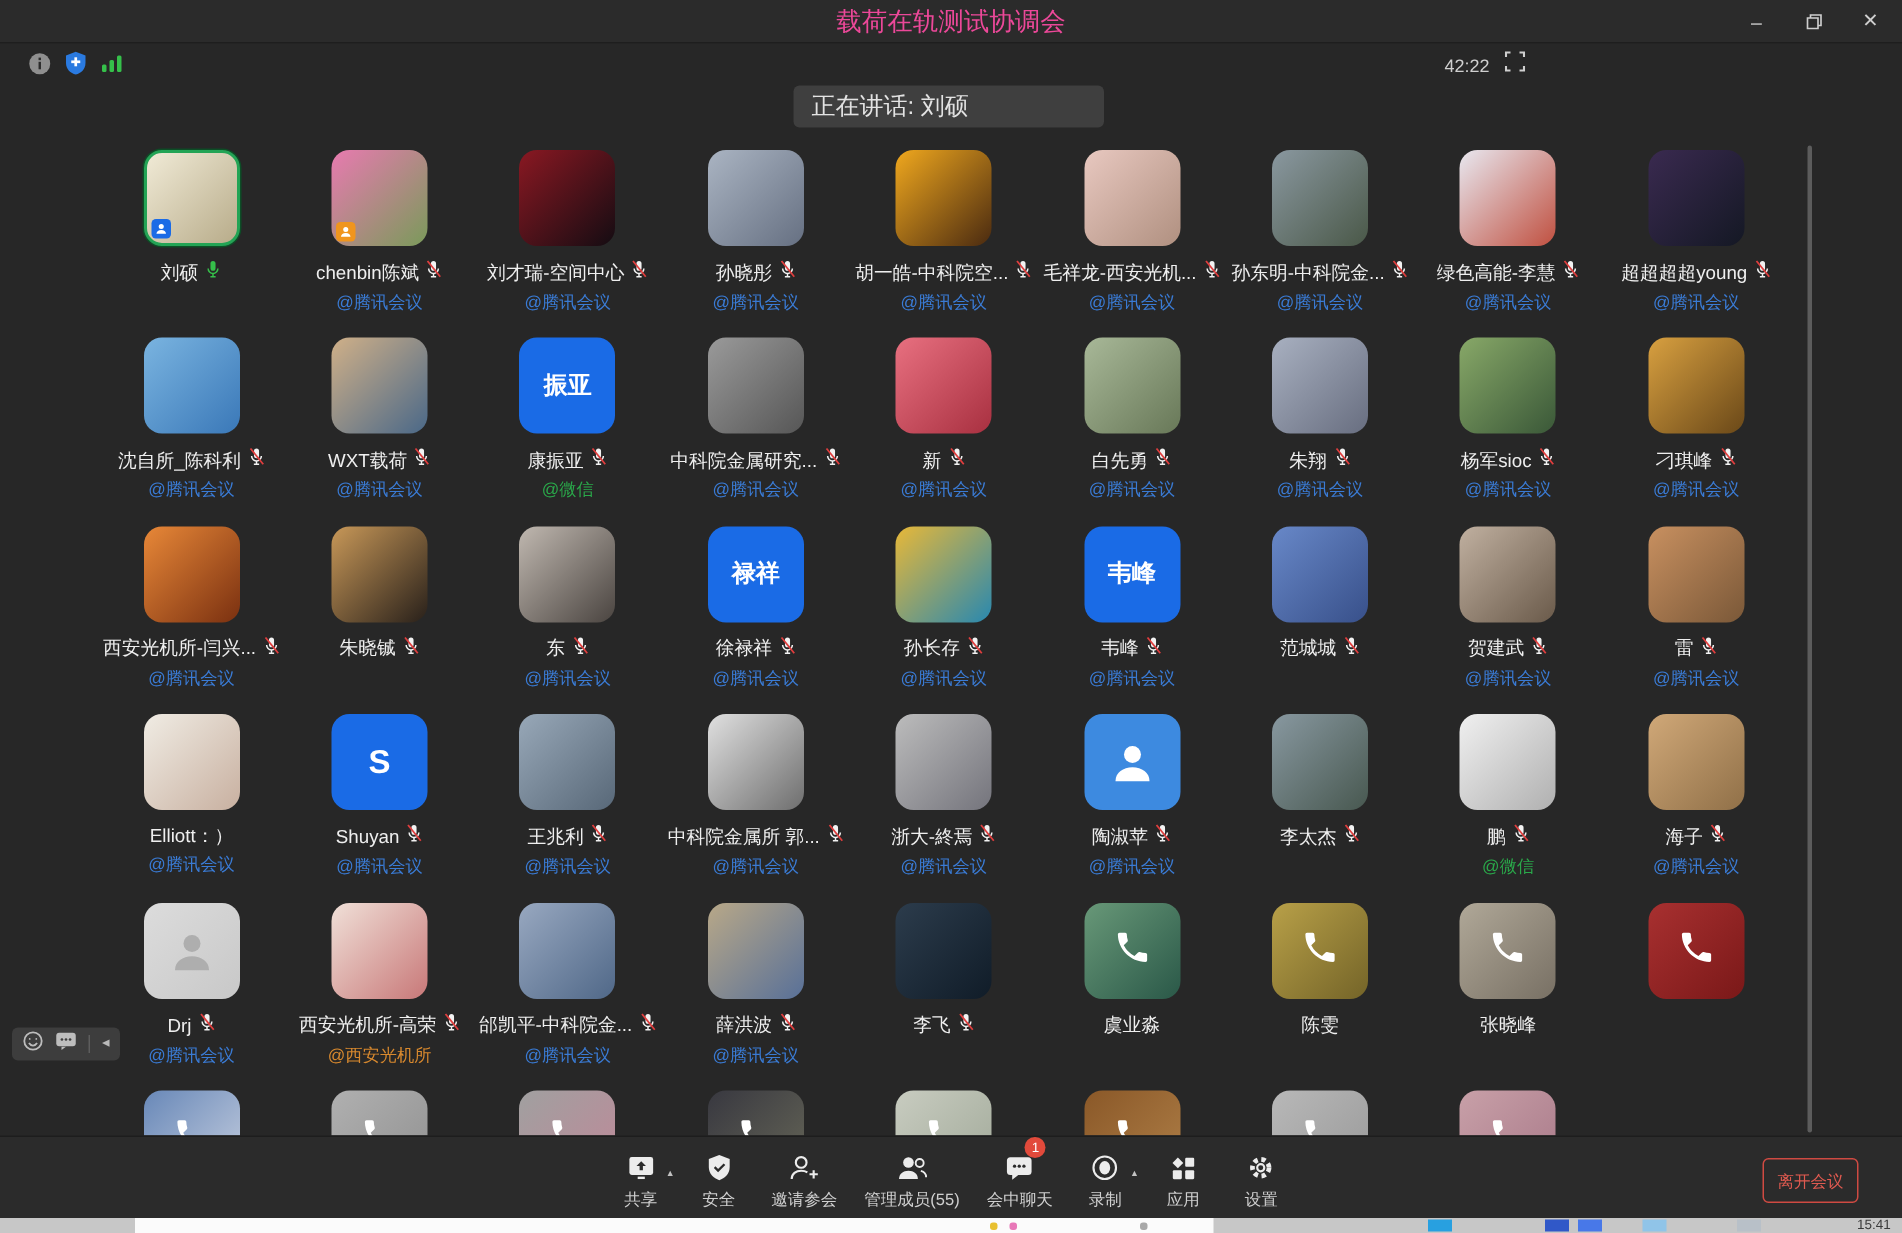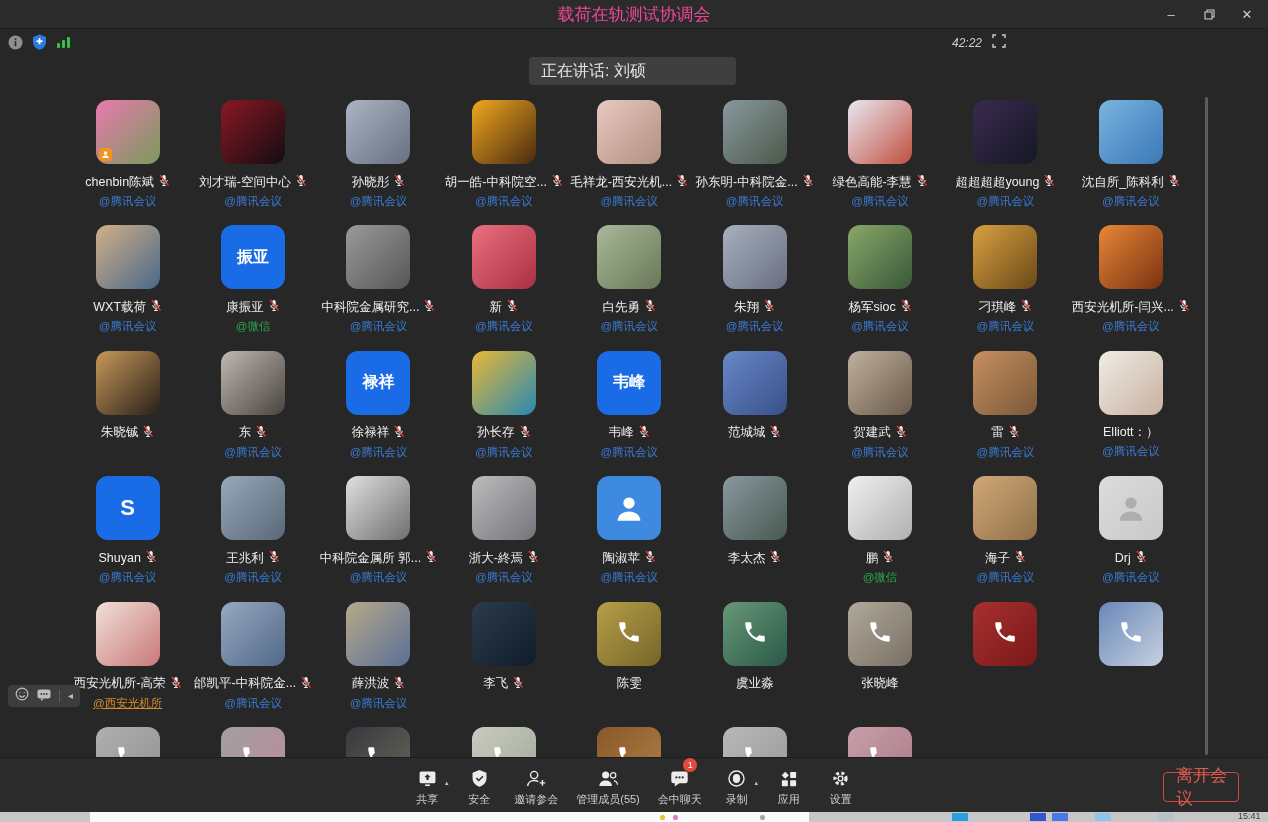--- a/index.html
+++ b/index.html
@@ -6,21 +6,21 @@
   body{width:1268px;height:822px;position:relative;overflow:hidden;background:#272727;
        font-family:"Liberation Sans","DejaVu Sans",sans-serif;-webkit-font-smoothing:antialiased;}
   
   .titlebar{position:absolute;top:0;left:0;width:1268px;height:28px;background:#2b2b2b;
             border-bottom:1px solid #1e1e1e;display:flex;align-items:center;justify-content:center;}
   .titlebar .ttl{font-size:17px;color:#ec4899;}
   .winbtns{position:absolute;right:6px;top:0;height:28px;display:flex;align-items:center;gap:8px;}
   .winbtn{width:30px;height:24px;display:flex;align-items:center;justify-content:center;color:#cfcfcf;
           font-size:13px;cursor:default;}
   
-  .statusrow{position:absolute;top:29px;left:0;width:1016px;height:28px;font-style:italic;}
+  .statusrow{position:absolute;top:29px;left:11px;width:1016px;height:28px;}
   .st-left{position:absolute;left:8px;top:5px;display:flex;align-items:center;gap:9px;}
   .st-right{position:absolute;right:10px;top:5px;display:flex;align-items:center;gap:10px;}
   .timer{font-size:12px;color:#cfcfcf;}
   
   .toast{position:absolute;left:529px;top:57px;width:207px;height:28px;background:#3f3f3f;
          border-radius:4px;display:flex;align-items:center;padding-left:12px;box-sizing:border-box;}
   .toast span{font-size:16px;color:#e3e3e3;}
   
   .gridclip{position:absolute;left:0;top:88px;width:1268px;height:669px;overflow:hidden;}
   .grid{position:absolute;left:65px;top:12px;width:1134px;display:grid;
@@ -48,22 +48,22 @@
            border-top:1px solid #1d1d1d;}
   .tb-left{position:absolute;left:16px;top:6px;display:flex;gap:22px;}
   .tb-center{position:absolute;left:0;right:0;top:6px;display:flex;justify-content:center;gap:18px;}
   .tbtn{display:flex;flex-direction:column;align-items:center;position:relative;min-width:34px;cursor:default;}
   .tbtn .ticon{height:24px;display:flex;align-items:flex-end;justify-content:center;position:relative;}
   .tbtn .tlabel{margin-top:4px;font-size:11px;color:#cfcfcf;white-space:nowrap;}
   .caret{position:absolute;right:-13px;bottom:2px;font-size:6px;color:#c2c2c2;}
   .tbadge{position:absolute;top:-6px;right:-8px;min-width:14px;height:14px;border-radius:7px;background:#e24a3b;
           color:#fff;font-size:9px;display:flex;align-items:center;justify-content:center;padding:0 3px;box-sizing:border-box;}
   .leavebtn{position:absolute;right:29px;top:14px;width:62px;height:28px;border:1px solid #cf4a42;
-            border-radius:4px;color:#e05a50;font-size:17px;display:flex;align-items:center;
-            justify-content:center;background:transparent;padding-left:12px;}
+            border-radius:4px;color:#e05a50;font-size:11px;display:flex;align-items:center;
+            justify-content:center;background:transparent;}
   
   .taskbar{position:absolute;left:0;top:812px;width:1268px;height:10px;background:#c7c7c7;overflow:hidden;}
   .tk-win{position:absolute;left:90px;top:0;width:719px;height:10px;background:#fbfbfb;}
   .tk-dot{position:absolute;top:3px;width:5px;height:5px;border-radius:2px;}
   .tk-ic{position:absolute;top:1px;width:16px;height:8px;}
   .tk-time{position:absolute;left:1238px;top:-1px;font-size:9px;color:#3a3a3a;}
 </style>
 </head>
 <body>
 
@@ -114,20 +114,38 @@
   </div>
 </div>
 
 <div class="toast">
   <span>正在讲话: 刘硕</span>
 </div>
 
 <div class="gridclip">
   <div class="grid" id="grid">
       <div class="cell">
+        <div class="avatar speaking" style="background: linear-gradient(135deg, rgb(240, 234, 214), rgb(184, 172, 138));">
+          <span class="badge" style="background: rgb(26, 107, 230);">
+            <svg width="9" height="9" viewBox="0 0 24 24">
+              <circle cx="12" cy="8" r="4.5" fill="#fff"></circle>
+              <path d="M3.5 21c0-4.4 3.8-7 8.5-7s8.5 2.6 8.5 7z" fill="#fff"></path>
+            </svg>
+          </span>
+        </div>
+        <div class="pname">
+          <span class="nm">刘硕</span>
+          <span><svg width="12" height="13" viewBox="0 0 24 26">
+              <path d="M12 2a3.4 3.4 0 0 1 3.4 3.4v6.2a3.4 3.4 0 0 1-6.8 0V5.4A3.4 3.4 0 0 1 12 2z" fill="#35c04a"></path>
+              <path d="M5.5 12a6.5 6.5 0 0 0 13 0" stroke="#35c04a" stroke-width="2" fill="none"></path>
+              <path d="M12 18.5V23M8.5 23h7" stroke="#35c04a" stroke-width="2"></path>
+            </svg></span>
+        </div>
+      </div>
+      <div class="cell">
         <div class="avatar" style="background: linear-gradient(135deg, rgb(232, 122, 176), rgb(122, 154, 90));">
           <span class="badge" style="background: rgb(240, 149, 30);">
             <svg width="9" height="9" viewBox="0 0 24 24">
               <circle cx="12" cy="8" r="4.5" fill="#fff"></circle>
               <path d="M3.5 21c0-4.4 3.8-7 8.5-7s8.5 2.6 8.5 7z" fill="#fff"></path>
             </svg>
           </span>
         </div>
         <div class="pname">
           <span class="nm">chenbin陈斌</span>
@@ -612,21 +630,21 @@
         <div class="avatar" style="background: linear-gradient(135deg, rgb(240, 224, 216), rgb(200, 120, 120));"></div>
         <div class="pname">
           <span class="nm">西安光机所-高荣</span>
           <span><svg width="12" height="13" viewBox="0 0 24 26">
               <path d="M12 2a3.4 3.4 0 0 1 3.4 3.4v6.2a3.4 3.4 0 0 1-6.8 0V5.4A3.4 3.4 0 0 1 12 2z" fill="#f2f2f2"></path>
               <path d="M5.5 12a6.5 6.5 0 0 0 13 0" stroke="#f2f2f2" stroke-width="2" fill="none"></path>
               <path d="M12 18.5V23M8.5 23h7" stroke="#f2f2f2" stroke-width="2"></path>
               <path d="M4 2l17 21" stroke="#e03e3e" stroke-width="2.4"></path>
             </svg></span>
         </div>
-        <div class="sub" style="color: rgb(216, 137, 46); text-decoration: underline;">@西安光机所</div>
+        <div class="sub" style="color: rgb(216, 137, 46);">@西安光机所</div>
       </div>
       <div class="cell">
         <div class="avatar" style="background: linear-gradient(135deg, rgb(152, 168, 192), rgb(80, 104, 136));"></div>
         <div class="pname">
           <span class="nm">邰凯平-中科院金...</span>
           <span><svg width="12" height="13" viewBox="0 0 24 26">
               <path d="M12 2a3.4 3.4 0 0 1 3.4 3.4v6.2a3.4 3.4 0 0 1-6.8 0V5.4A3.4 3.4 0 0 1 12 2z" fill="#f2f2f2"></path>
               <path d="M5.5 12a6.5 6.5 0 0 0 13 0" stroke="#f2f2f2" stroke-width="2" fill="none"></path>
               <path d="M12 18.5V23M8.5 23h7" stroke="#f2f2f2" stroke-width="2"></path>
               <path d="M4 2l17 21" stroke="#e03e3e" stroke-width="2.4"></path>
@@ -653,37 +671,37 @@
           <span class="nm">李飞</span>
           <span><svg width="12" height="13" viewBox="0 0 24 26">
               <path d="M12 2a3.4 3.4 0 0 1 3.4 3.4v6.2a3.4 3.4 0 0 1-6.8 0V5.4A3.4 3.4 0 0 1 12 2z" fill="#f2f2f2"></path>
               <path d="M5.5 12a6.5 6.5 0 0 0 13 0" stroke="#f2f2f2" stroke-width="2" fill="none"></path>
               <path d="M12 18.5V23M8.5 23h7" stroke="#f2f2f2" stroke-width="2"></path>
               <path d="M4 2l17 21" stroke="#e03e3e" stroke-width="2.4"></path>
             </svg></span>
         </div>
       </div>
       <div class="cell">
+        <div class="avatar" style="background: linear-gradient(135deg, rgb(104, 152, 120), rgb(42, 88, 72));">
+          <span class="phoneov"><svg width="26" height="26" viewBox="0 0 24 24">
+              <path d="M6.62 10.79a15.05 15.05 0 0 0 6.59 6.59l2.2-2.2a1 1 0 0 1 1.02-.24c1.12.37 2.33.57 3.57.57a1 1 0 0 1 1 1V20a1 1 0 0 1-1 1C10.85 21 3 13.15 3 3.99A1 1 0 0 1 4 3h3.5a1 1 0 0 1 1 1c0 1.24.2 2.45.57 3.57a1 1 0 0 1-.25 1.02z" fill="#fff"></path>
+            </svg></span>
+        </div>
+        <div class="pname">
+          <span class="nm">虞业淼</span>
+        </div>
+      </div>
+      <div class="cell">
         <div class="avatar" style="background: linear-gradient(135deg, rgb(184, 160, 72), rgb(116, 100, 40));">
           <span class="phoneov"><svg width="26" height="26" viewBox="0 0 24 24">
               <path d="M6.62 10.79a15.05 15.05 0 0 0 6.59 6.59l2.2-2.2a1 1 0 0 1 1.02-.24c1.12.37 2.33.57 3.57.57a1 1 0 0 1 1 1V20a1 1 0 0 1-1 1C10.85 21 3 13.15 3 3.99A1 1 0 0 1 4 3h3.5a1 1 0 0 1 1 1c0 1.24.2 2.45.57 3.57a1 1 0 0 1-.25 1.02z" fill="#fff"></path>
             </svg></span>
         </div>
         <div class="pname">
           <span class="nm">陈雯</span>
-        </div>
-      </div>
-      <div class="cell">
-        <div class="avatar" style="background: linear-gradient(135deg, rgb(104, 152, 120), rgb(42, 88, 72));">
-          <span class="phoneov"><svg width="26" height="26" viewBox="0 0 24 24">
-              <path d="M6.62 10.79a15.05 15.05 0 0 0 6.59 6.59l2.2-2.2a1 1 0 0 1 1.02-.24c1.12.37 2.33.57 3.57.57a1 1 0 0 1 1 1V20a1 1 0 0 1-1 1C10.85 21 3 13.15 3 3.99A1 1 0 0 1 4 3h3.5a1 1 0 0 1 1 1c0 1.24.2 2.45.57 3.57a1 1 0 0 1-.25 1.02z" fill="#fff"></path>
-            </svg></span>
-        </div>
-        <div class="pname">
-          <span class="nm">虞业淼</span>
         </div>
       </div>
       <div class="cell">
         <div class="avatar" style="background: linear-gradient(135deg, rgb(176, 168, 152), rgb(120, 112, 100));">
           <span class="phoneov"><svg width="26" height="26" viewBox="0 0 24 24">
               <path d="M6.62 10.79a15.05 15.05 0 0 0 6.59 6.59l2.2-2.2a1 1 0 0 1 1.02-.24c1.12.37 2.33.57 3.57.57a1 1 0 0 1 1 1V20a1 1 0 0 1-1 1C10.85 21 3 13.15 3 3.99A1 1 0 0 1 4 3h3.5a1 1 0 0 1 1 1c0 1.24.2 2.45.57 3.57a1 1 0 0 1-.25 1.02z" fill="#fff"></path>
             </svg></span>
         </div>
         <div class="pname">
           <span class="nm">张晓峰</span>

